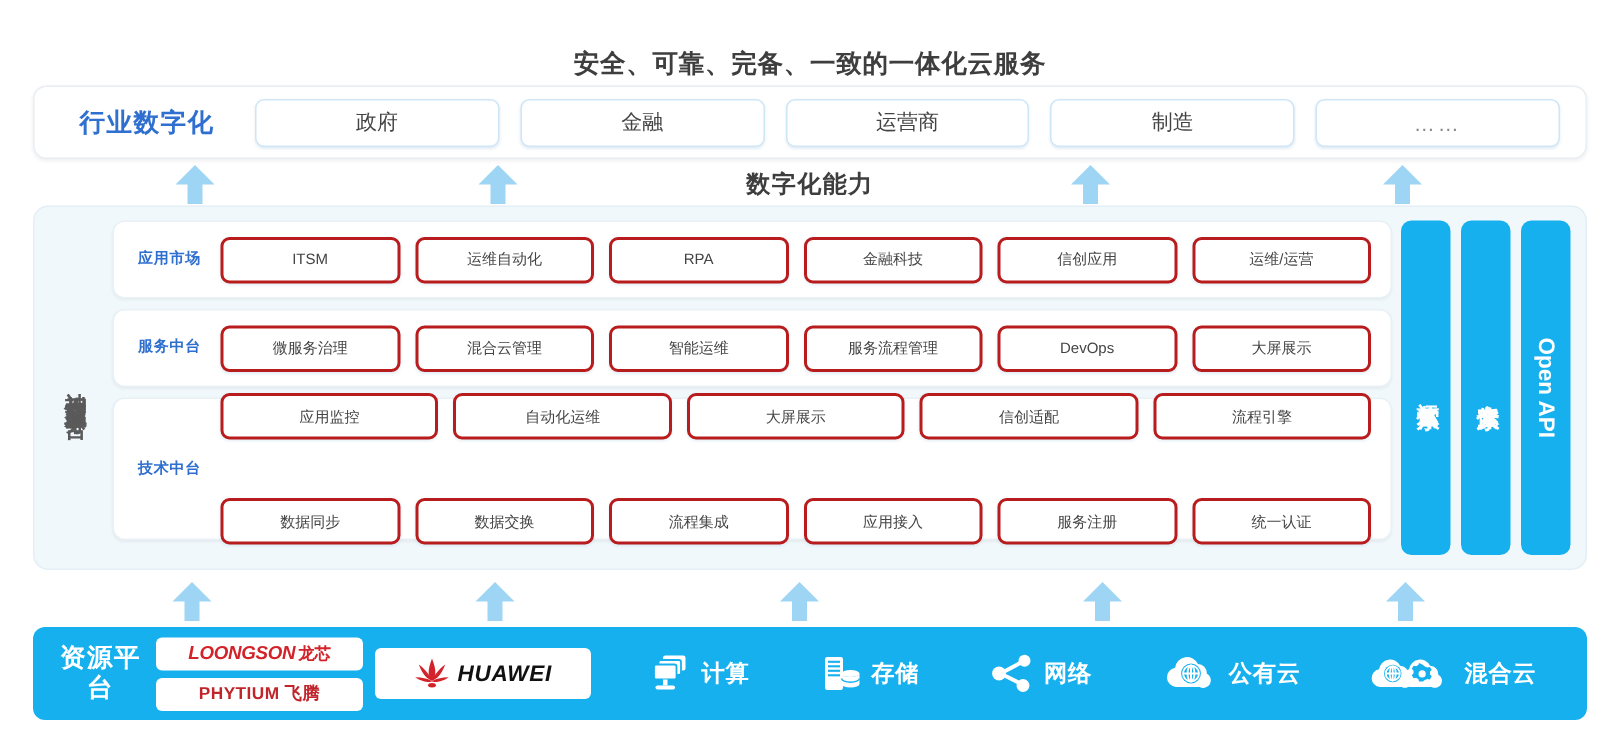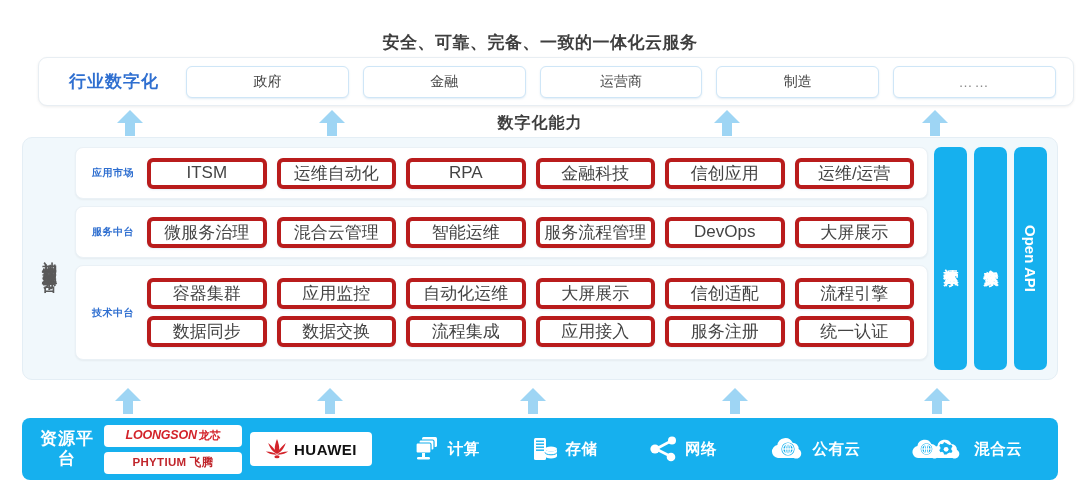--- a/index.html
+++ b/index.html
@@ -22,21 +22,21 @@
   
   .card {
     background: #ffffff;
     border: 1px solid #e8eef3;
     border-radius: 9px;
     box-shadow: 0 1px 3px rgba(0,0,0,.07);
   }
 
   
   .industry-band {
-    position: absolute; left: 38px; top: 57px;
+    position: absolute; left: 22px; top: 57px;
     width: 1036px; height: 49px;
     display: flex; align-items: center;
     padding: 0 10px;
   }
   .industry-label {
     color: #2f6fd0; font-weight: bold; font-size: 17px;
     width: 130px; text-align: center; flex: none;
     letter-spacing: 1px;
   }
   .pill {
@@ -112,25 +112,25 @@
 
   .layer-label {
     width: 58px; flex: none;
     color: #2f6fd0; font-weight: bold; font-size: 10px;
     text-align: center; line-height: 1.18;
     letter-spacing: .5px;
   }
   .layer-cells { flex: 1; display: flex; flex-direction: column; gap: 7px; }
   .cell-row { display: flex; }
   .cell {
-    flex: 1; height: 31px; margin: 0 5px;
-    border: 4px solid #b91c1c; border-radius: 6px;
+    flex: 1; height: 31px; margin: 16px 5px;
+    border: 2px solid #b91c1c; border-radius: 6px;
     background: #fff;
     display: flex; align-items: center; justify-content: center;
-    font-size: 17px; color: #444;
+    font-size: 10px; color: #444;
     box-shadow: 0 1px 2px rgba(120,170,210,.2);
     white-space: nowrap;
   }
 
   
   .vbars { display: flex; gap: 7px; padding-left: 6px; align-items: stretch; }
   .vbar {
     width: 33px;
     background: #16b0ee;
     border-radius: 7px;
@@ -163,23 +163,23 @@
   }
   .logo-loongson {
     color: #d3232a; font-weight: bold; font-size: 12.5px;
     font-style: italic; letter-spacing: -.2px;
   }
   .logo-loongson em { font-style: normal; font-size: 11px; margin-left: 2px; }
   .logo-phytium {
     color: #c0252b; font-weight: bold; font-size: 11.5px; letter-spacing: .3px;
   }
   .logo-huawei-chip {
-    width: 122px; height: 34px; margin-left: 8px;
+    width: 144px; height: 34px; margin-left: 8px;
     background: #fff; border-radius: 4px;
-    display: flex; align-items: center; justify-content: center; gap: 5px;
+    display: flex; align-items: center; justify-content: center; gap: 5px; font-style: italic;
   }
   .hw-text { color: #111; font-weight: bold; font-size: 15px; letter-spacing: .5px; }
 
   .res-items { flex: 1; display: flex; align-items: center; justify-content: space-around; padding-left: 14px; }
   .res-item { display: flex; align-items: center; gap: 6px; }
   .res-item-text { color: #fff; font-weight: bold; font-size: 15.5px; letter-spacing: .5px; }
   .ico { display: block; }
 </style>
 </head>
 <body>
@@ -248,21 +248,20 @@
               <div class="cell">DevOps</div>
               <div class="cell">大屏展示</div>
             </div>
           </div>
         </div>
 
         <div class="layer layer-tech">
           <div class="layer-label">技术中台</div>
           <div class="layer-cells">
             <div class="cell-row">
-              <div class="cell">容器集群</div>
               <div class="cell">应用监控</div>
               <div class="cell">自动化运维</div>
               <div class="cell">大屏展示</div>
               <div class="cell">信创适配</div>
               <div class="cell">流程引擎</div>
             </div>
             <div class="cell-row">
               <div class="cell">数据同步</div>
               <div class="cell">数据交换</div>
               <div class="cell">流程集成</div>

